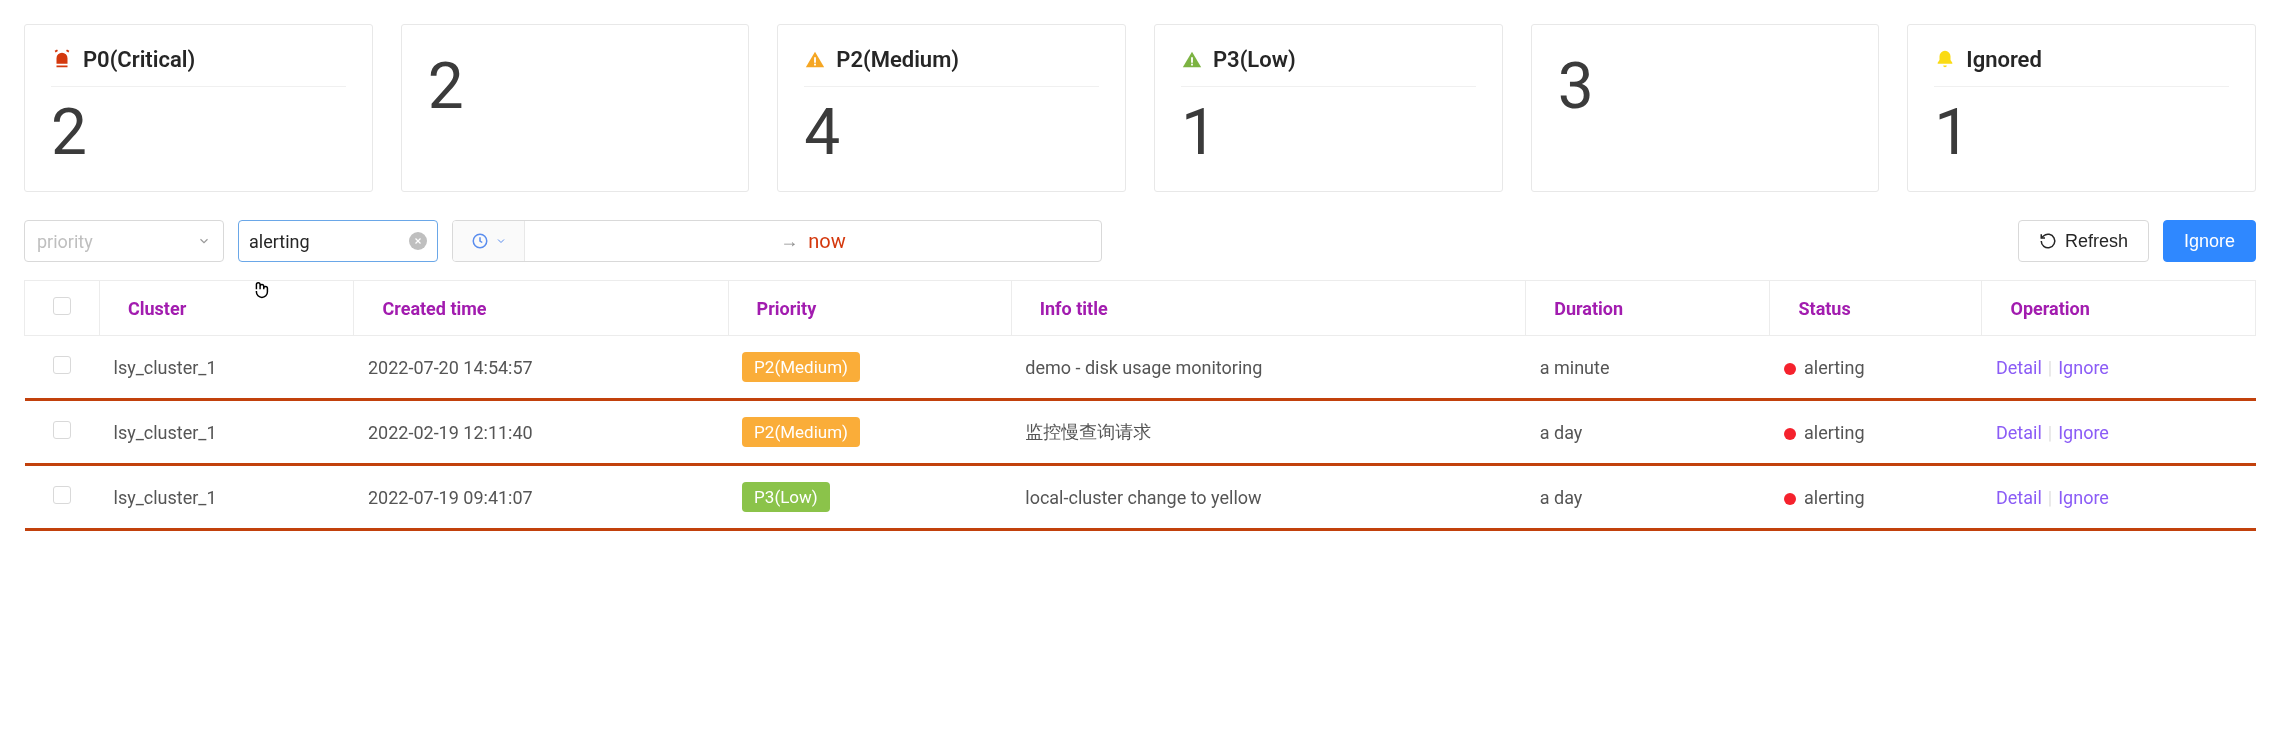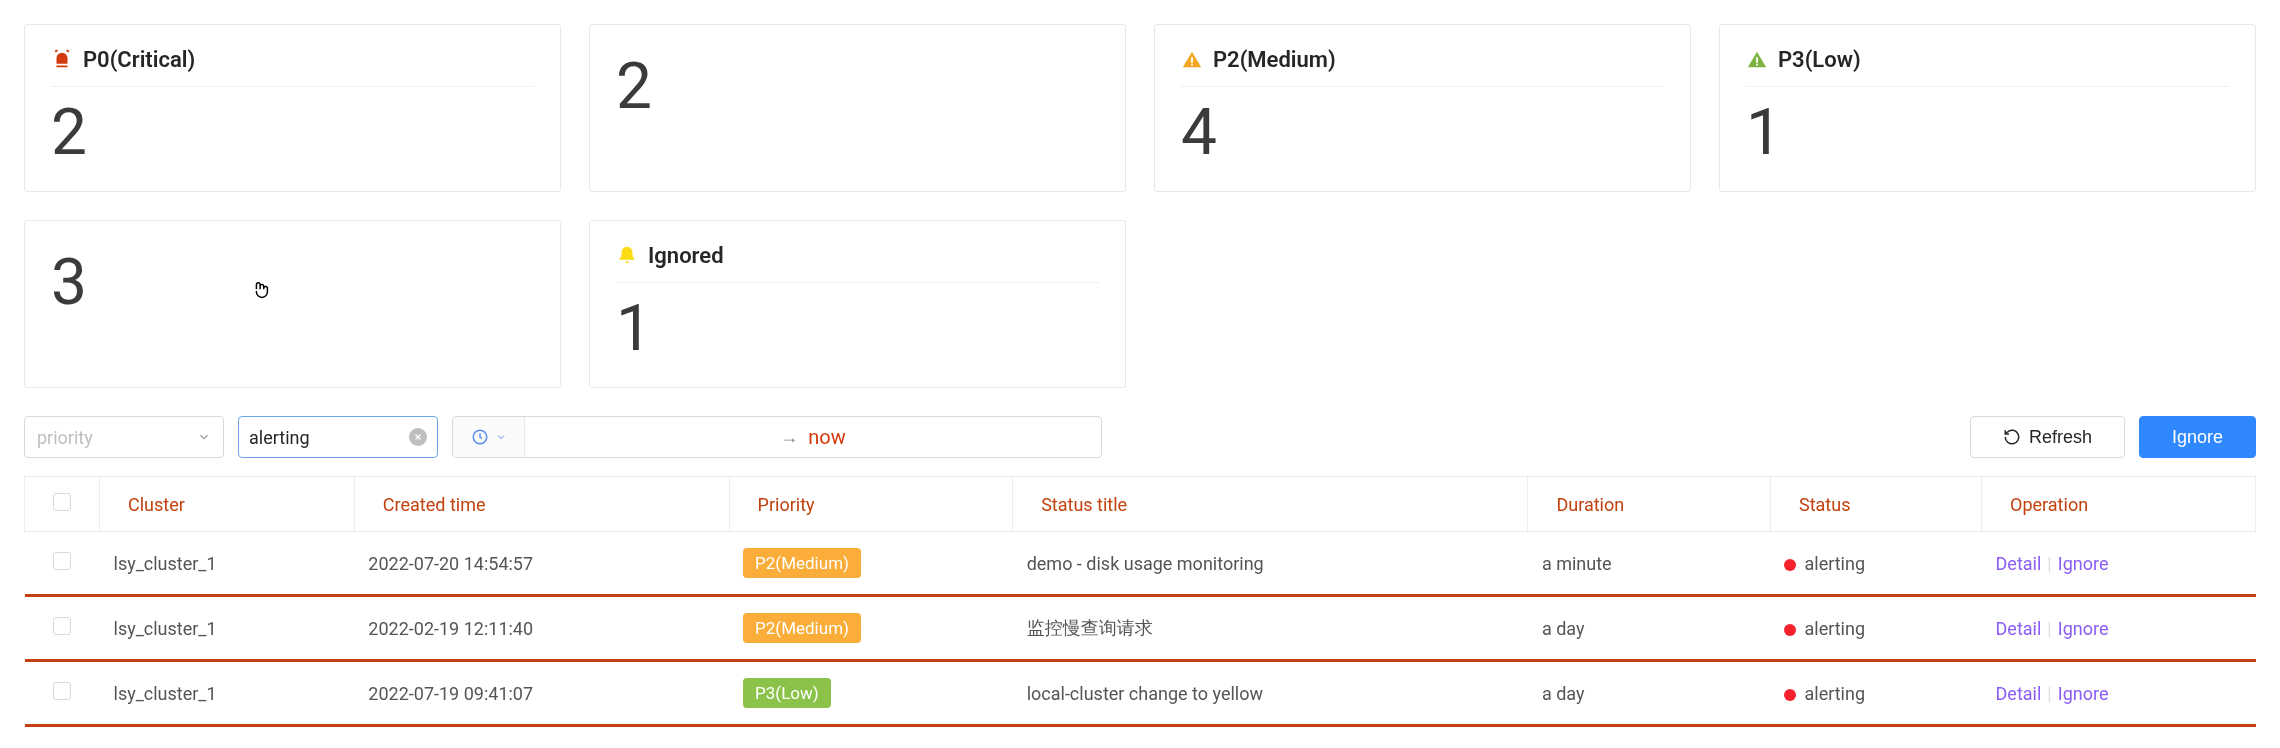--- a/index.html
+++ b/index.html
@@ -7,21 +7,21 @@
       font-family: -apple-system, BlinkMacSystemFont, "Segoe UI", Roboto, "Helvetica Neue", Arial, sans-serif;
       background: #fff;
       color: #262626;
       padding: 24px;
       font-size: 15px;
     }
 
     
     .cards {
       display: grid;
-      grid-template-columns: repeat(4, 1fr);
+      grid-template-columns: repeat(6, 1fr);
       gap: 28px;
       margin-bottom: 28px;
     }
     .card {
       border: 1px solid #e8e8e8;
       border-radius: 3px;
       padding: 22px 26px 26px 26px;
       background: #fff;
     }
     .card-title {
@@ -100,21 +100,21 @@
     .tr-body {
       flex:1; display:flex; align-items:center; justify-content:center; gap:10px;
     }
     .tr-arrow { color:#8c8c8c; font-size:18px; }
     .tr-now { color:#d4380d; font-size:20px; }
 
     .spacer { flex:1; }
 
     .btn {
       height: 42px;
-      padding: 0 32px;
+      padding: 0 20px;
       border-radius: 4px;
       font-size: 18px;
       display:inline-flex; align-items:center; gap:8px;
       cursor: pointer;
       border: 1px solid #d9d9d9;
       background:#fff;
       color:#262626;
     }
     .btn.primary {
       background:#2f88ff;
@@ -123,22 +123,22 @@
     }
 
     
     table {
       width: 100%;
       border-collapse: collapse;
       font-size: 18px;
     }
     thead th {
       text-align: left;
-      font-weight: 400;
-      color:#c2410c;
+      font-weight: 700;
+      color:#a21caf;
       padding: 16px 28px;
       border: 1px solid #ececec;
       border-left: none;
       background:#fafafa00;
     }
     thead th:first-child { border-left: 1px solid #ececec; text-align:center; width:60px; }
     tbody td {
       padding: 16px 14px;
       border-bottom: 3px solid #c2410c;
       color:#555;
@@ -305,21 +305,21 @@
 
 <table>
   <thead>
     <tr>
       <th>
         <span class="cb"></span>
       </th>
       <th>Cluster</th>
       <th>Created time</th>
       <th>Priority</th>
-      <th>Status title</th>
+      <th>Info title</th>
       <th>Duration</th>
       <th>Status</th>
       <th>Operation</th>
     </tr>
   </thead>
   <tbody id="tbody">
       <tr>
         <td><span class="cb"></span></td>
         <td>lsy_cluster_1</td>
         <td>2022-07-20 14:54:57</td>

